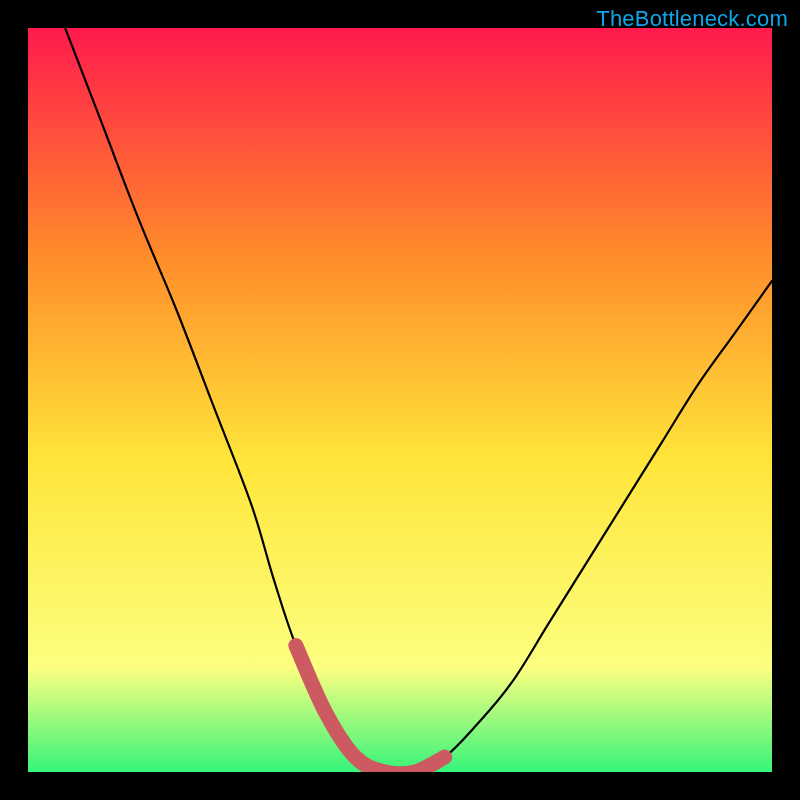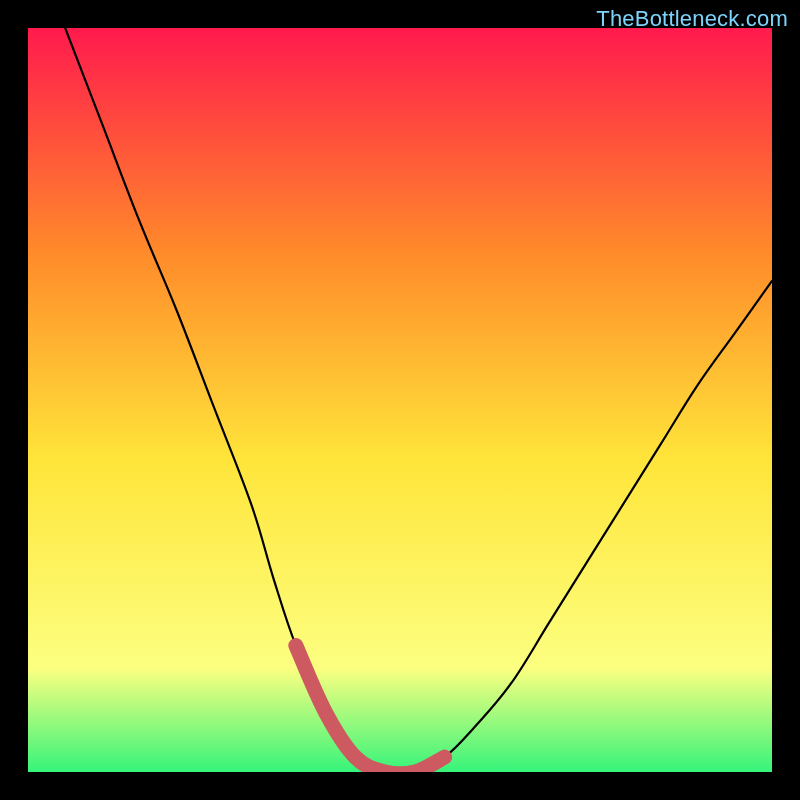--- a/index.html
+++ b/index.html
@@ -14,21 +14,21 @@
   .frame {
     position: relative;
     width: 800px;
     height: 800px;
     background: #000;
   }
   .watermark {
     position: absolute;
     top: 6px;
     right: 12px;
-    color: #7dd3fc;
+    color: #0ea5e9;
     font-size: 22px;
     font-weight: 500;
     letter-spacing: 0.2px;
     z-index: 10;
   }
   .plot-area {
     position: absolute;
     left: 28px;
     top: 28px;
     width: 744px;

